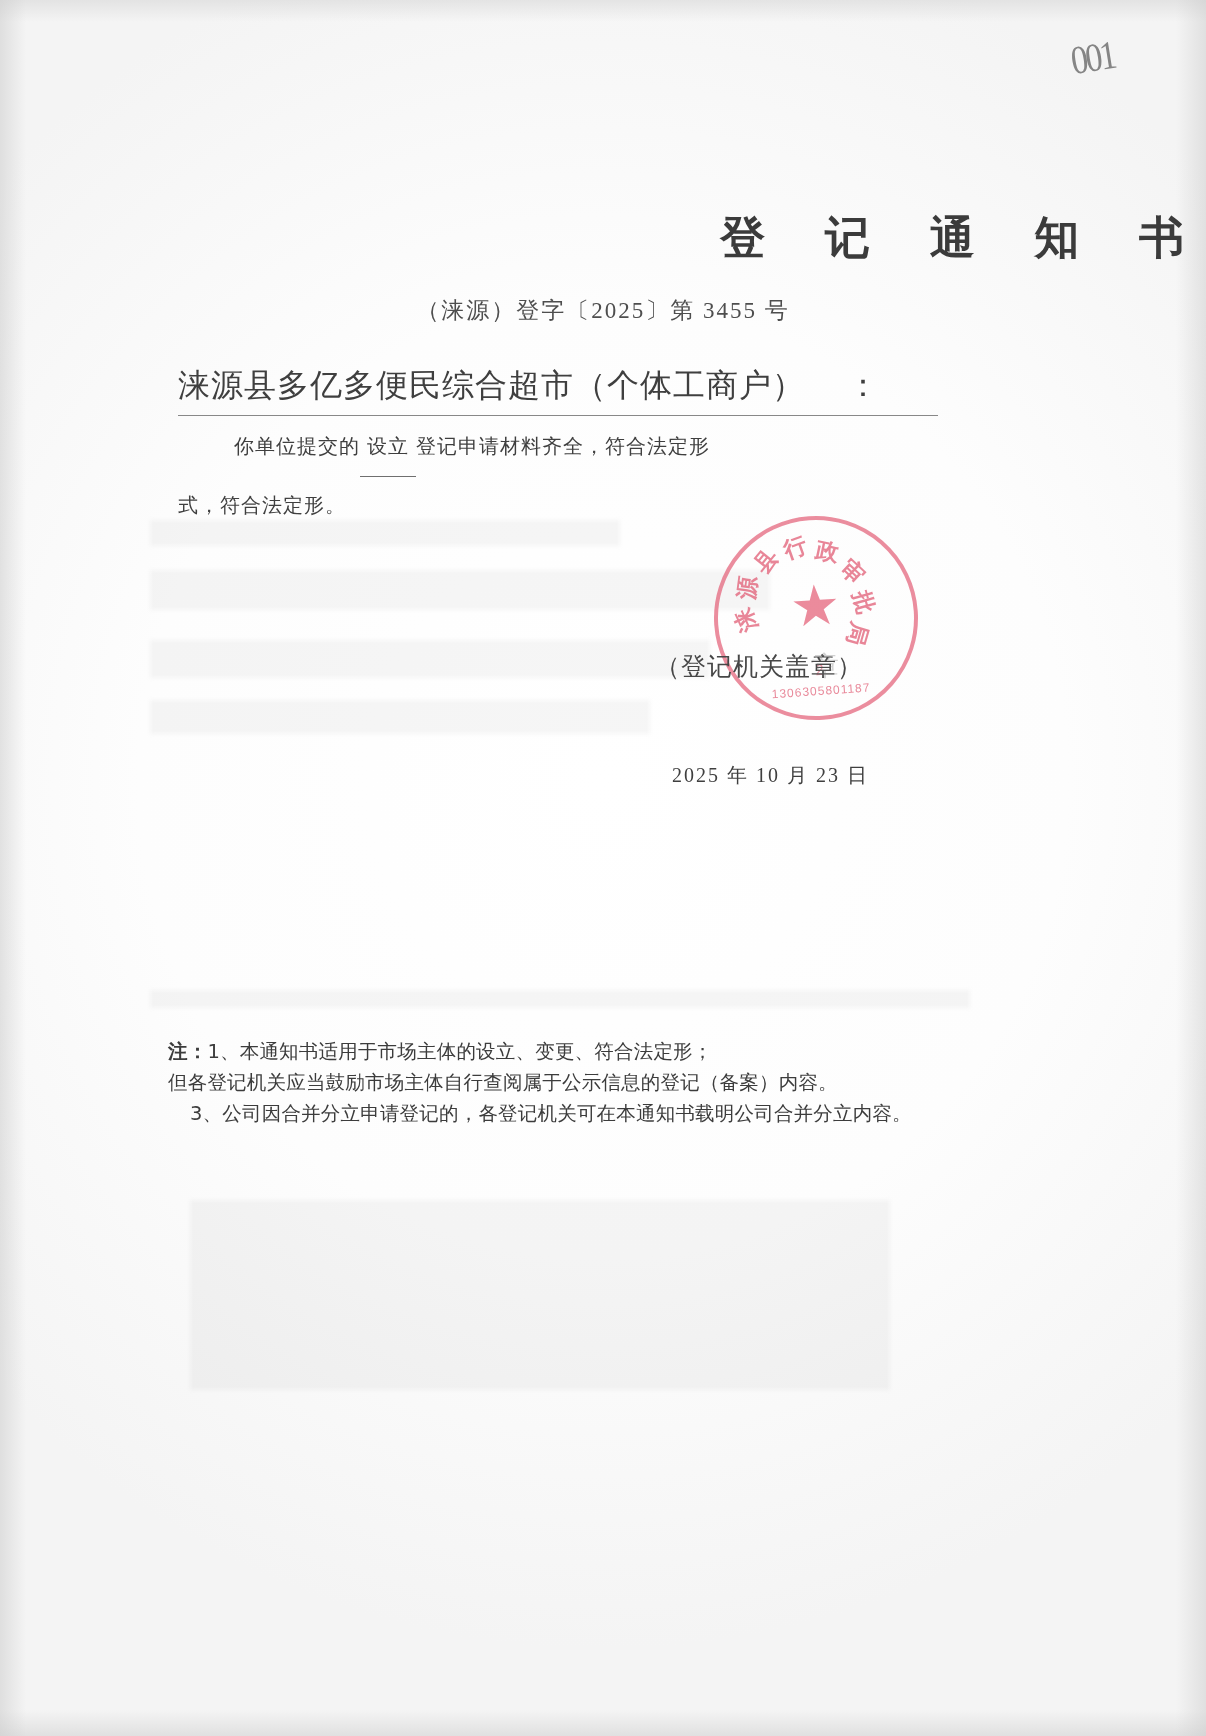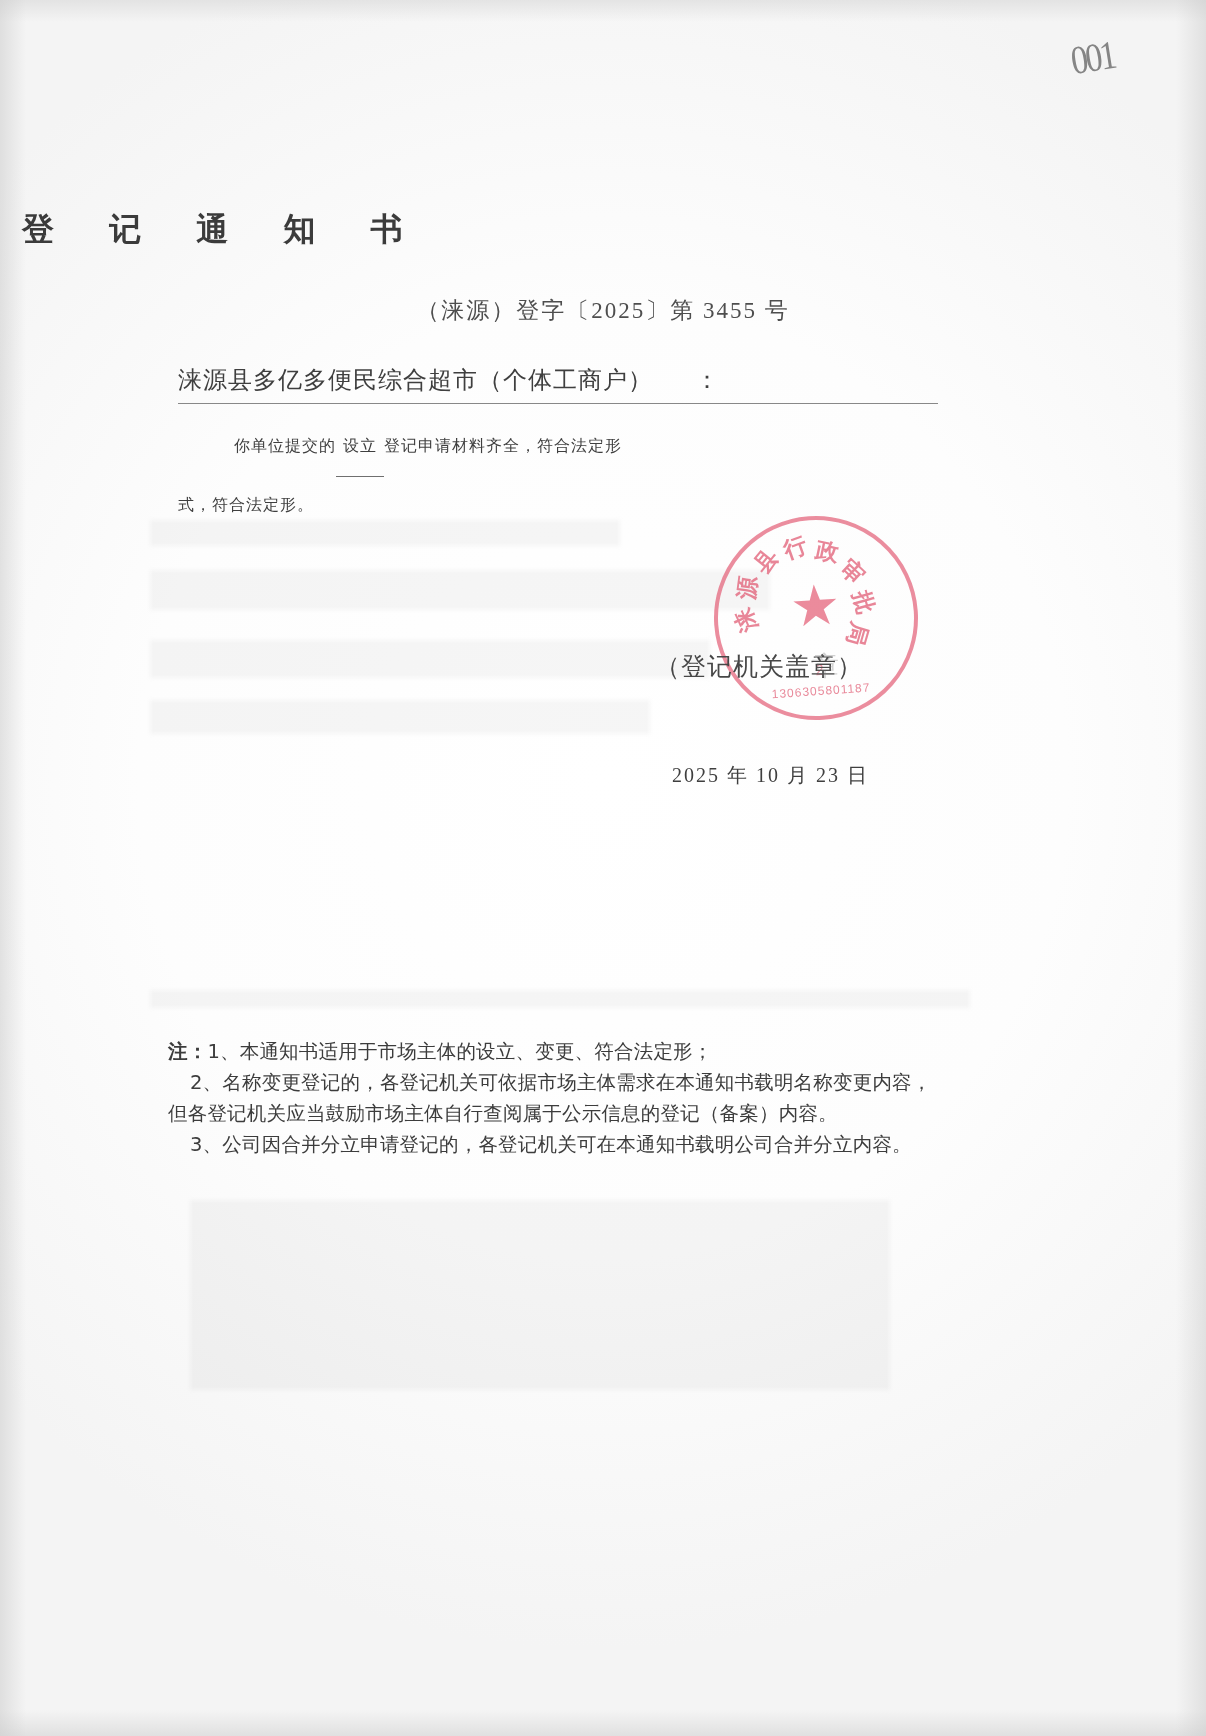--- a/index.html
+++ b/index.html
@@ -50,22 +50,22 @@
     letter-spacing: -3px;
     opacity: .82;
   }
 
   
   .doc-title {
     position: absolute;
     top: 208px;
     left: 0;
     width: 100%;
-    text-align: left;
-    font-size: 32px;
+    text-align: right;
+    font-size: 45px;
     font-weight: 700;
     letter-spacing: 22px;
     text-indent: 22px;
     color: #3b3b3b;
     font-family: "DejaVu Serif", serif;
   }
   .doc-number {
     position: absolute;
     top: 295px;
     left: 0;
@@ -75,38 +75,38 @@
     letter-spacing: 2px;
     color: #4e4e4e;
   }
 
   
   .recipient-line {
     position: absolute;
     top: 364px;
     left: 178px;
     width: 760px;
-    font-size: 24px;
+    font-size: 32px;
     letter-spacing: 1px;
     color: #3f3f3f;
     border-bottom: 1.6px solid #888;
     padding-bottom: 7px;
     display: flex;
     align-items: flex-end;
   }
   .recipient-name { white-space: nowrap; }
   .recipient-colon { margin-left: 42px; }
 
   
   .body-block {
     position: absolute;
     top: 418px;
     left: 178px;
     width: 760px;
-    font-size: 16px;
+    font-size: 20px;
     line-height: 56px;
     color: #3f3f3f;
     letter-spacing: 1px;
   }
   .body-line { white-space: nowrap; }
   .indent { display: inline-block; width: 56px; }
   .fill-blank {
     display: inline-block;
     border-bottom: 1.6px solid #6f6f6f;
     padding: 0 7px 2px 7px;
@@ -262,22 +262,19 @@
   </div>
 
   <div class="seal-label">（登记机关盖章）</div>
   <div class="ghost-stamp-word">章</div>
   <div class="doc-date">2025 年 10 月 23 日</div>
 
   <div class="notes">
     <div class="note-item first">
       <span class="note-prefix">注：</span><span>1、</span><span>本通知书适用于市场主体的设立、变更、符合法定形；</span>
     </div>
-    <div class="note-item">
-      <span>2、</span><span>名称变更登记的，各登记机关可依据市场主体需求在本通知书载明名称变更内容，</span>
-    </div>
     <div class="note-item cont">但各登记机关应当鼓励市场主体自行查阅属于公示信息的登记（备案）内容。</div>
     <div class="note-item">
       <span>3、</span><span>公司因合并分立申请登记的，各登记机关可在本通知书载明公司合并分立内容。</span>
     </div>
   </div>
 
 </div>
 
 </body></html>

